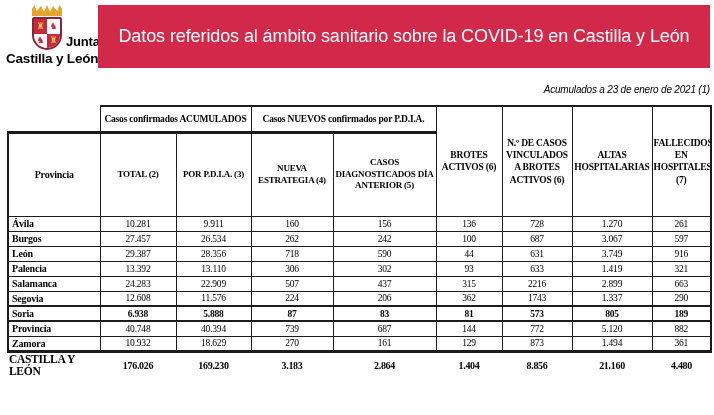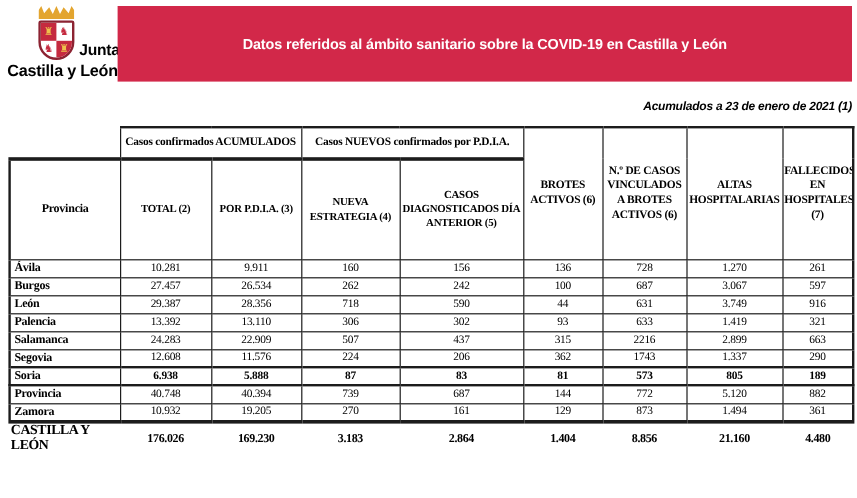--- a/index.html
+++ b/index.html
@@ -17,22 +17,22 @@
   .q { display:flex; align-items:center; justify-content:center; font-size:9px; line-height:1; }
   .q1,.q4 { background:#C52A3F; }
   .q1::after,.q4::after { content:"♜"; color:#EFC04C; }
   .q2::after,.q3::after { content:"♞"; color:#C52A3F; }
   .logo-line1 { position:absolute; left:60px; top:30px; font-size:13px; font-weight:bold; letter-spacing:-0.2px; }
   .logo-line2 { position:absolute; left:0; top:47px; width:118px; font-size:13.5px; font-weight:bold; letter-spacing:-0.2px; }
 
   
   .banner { position:absolute; left:98px; top:5px; width:612px; height:63px; background:#D22849;
             display:flex; align-items:center; justify-content:center; }
-  .banner span { color:#fff; font-size:12px; font-weight:bold; letter-spacing:-0.1px;text-align:center; }
-  .date-note { position:absolute; right:4px; top:84px; font-size:10px; font-style:italic; font-weight:bold; letter-spacing:-0.2px; }
+  .banner span { color:#fff; font-size:18px; font-weight:normal; letter-spacing:-0.1px;text-align:center; }
+  .date-note { position:absolute; right:4px; top:84px; font-size:10px; font-style:italic; font-weight:normal; letter-spacing:-0.2px; }
 
   
   table.t { position:absolute; left:7px; top:105px; width:703px; border-collapse:collapse; table-layout:fixed;font-family:Liberation Serif, serif; }
   .t th, .t td { border:1px solid #1c1c1c; overflow:hidden; }
   .t th { font-weight:bold; text-align:center; vertical-align:middle; font-size:9px; line-height:1.3; letter-spacing:-0.2px; padding:1px; }
   .t tr.r1 th { border-top-width:2px; font-size:9.5px; }
   .t tr.r1 { height:26px; }
   .t tr.r2 { height:84px; }
   .t tr.r2 th { border-top-width:3px; }
   .t th.provincia { font-size:10px; }
@@ -186,21 +186,21 @@
           <td class="">739</td>
           <td class="">687</td>
           <td class="">144</td>
           <td class="">772</td>
           <td class="">5.120</td>
           <td class="c8">882</td>
         </tr>
         <tr class="lastrow">
           <td class="name c0">Zamora</td>
           <td class="">10.932</td>
-          <td class="">19.205</td>
+          <td class="">18.629</td>
           <td class="">270</td>
           <td class="">161</td>
           <td class="">129</td>
           <td class="">873</td>
           <td class="">1.494</td>
           <td class="c8">361</td>
         </tr>
         <tr class="totals">
           <td class="name c0">CASTILLA Y LEÓN</td>
           <td class="">176.026</td>

